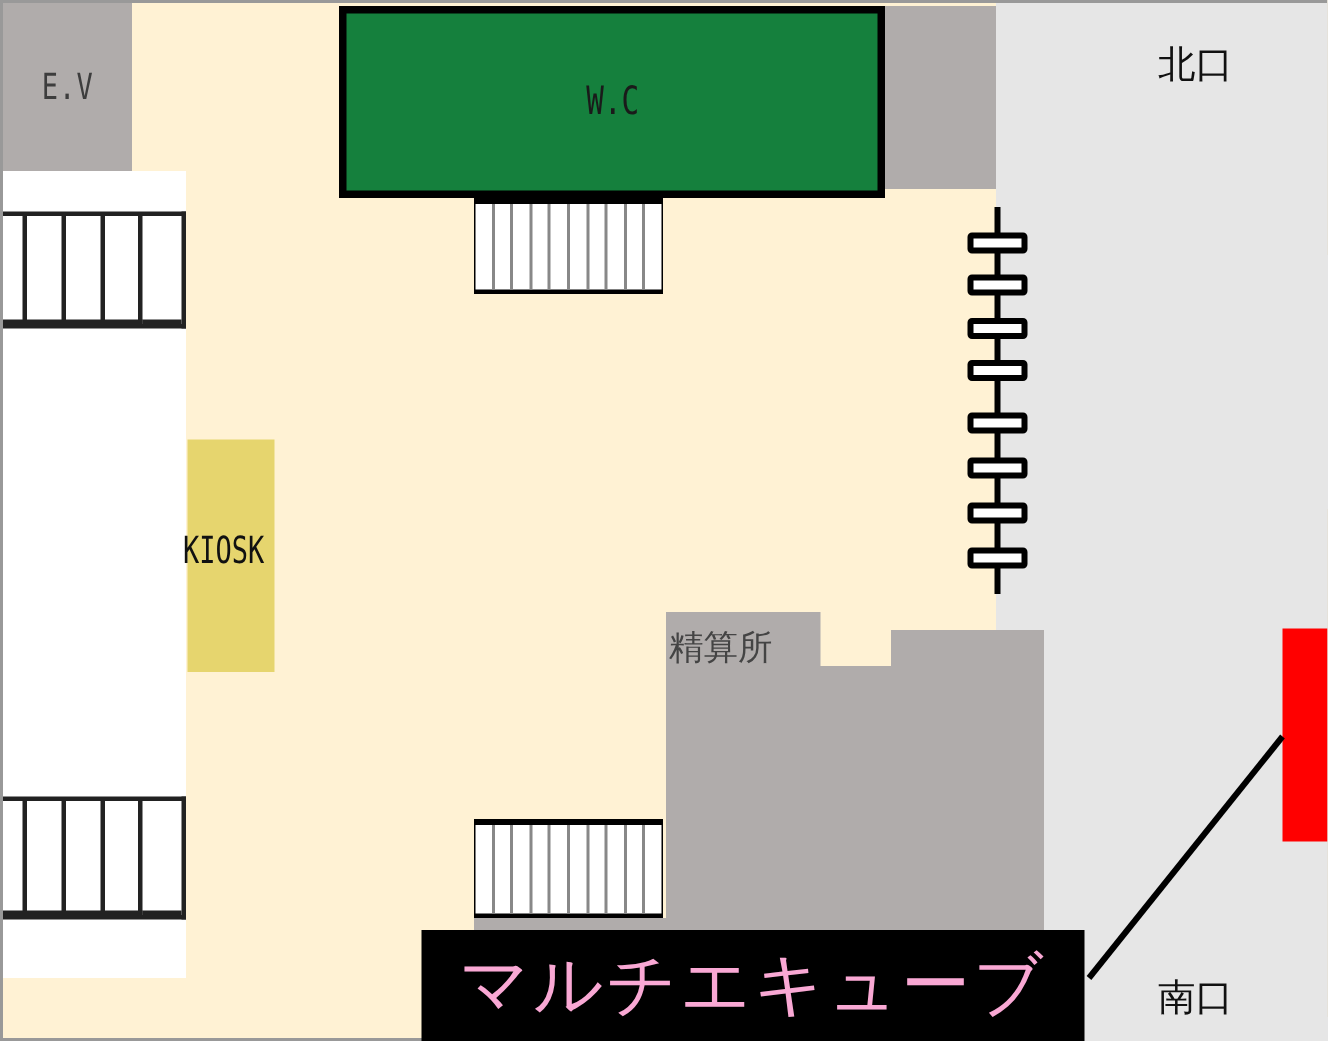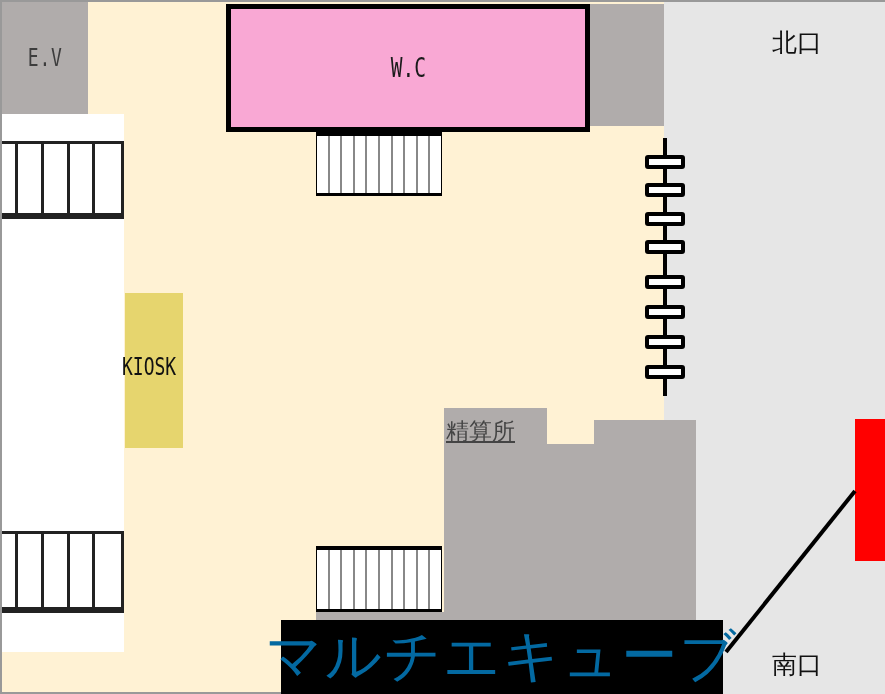--- a/index.html
+++ b/index.html
@@ -8,42 +8,42 @@
     position: relative; width: 885px; height: 694px;
     background: #fff2d4;
     border: 2px solid #999999;
     font-family: "DejaVu Sans", sans-serif;
   }
   .abs { position: absolute; }
   .exit-area { left: 662px; top: 0; width: 221px; height: 692px; background: #e6e6e6; }
   .ev { left: 0; top: 0; width: 86px; height: 112px; background: #b0acab; display:flex; align-items:center; justify-content:center; }
   .ev span { font-family: "DejaVu Sans Mono", monospace; font-size: 24px; color: #3d3d3d; transform: scaleX(0.75); display:inline-block; letter-spacing: 1px; }
   .left-white { left: 0; top: 112px; width: 122px; height: 538px; background: #ffffff; }
-  .wc { left: 224px; top: 2px; width: 364px; height: 128px; background: #f9a8d4; border: 5px solid #000; display:flex; align-items:center; justify-content:center; }
+  .wc { left: 224px; top: 2px; width: 364px; height: 128px; background: #15803d; border: 5px solid #000; display:flex; align-items:center; justify-content:center; }
   .wc span { font-family: "DejaVu Sans Mono", monospace; font-size: 26px; color: #1a1a1a; transform: scaleX(0.75); display:inline-block; }
   .wc-side { left: 588px; top: 2px; width: 74px; height: 122px; background: #b0acab; }
   .escalator { display: flex; }
   .esc-h { background: #fff; border-top: 4px solid #000; border-bottom: 3px solid #000; border-left: 1px solid #000; border-right: 1px solid #000; }
   .esc-h .step { flex: 1; border-right: 2px solid #888; height: 100%; }
   .esc-h .step:last-child { border-right: none; }
   .grid-stairs { background: #fff; border: 3px solid #222; border-left: none; display: grid; grid-template-columns: 16px repeat(4, 1fr); grid-template-rows: 1fr 1fr; }
   .grid-stairs .cell { border-right: 3px solid #222; border-bottom: 3px solid #222; }
   .grid-stairs .cell.c4 { border-right: none; }
   .grid-stairs .cell.r1 { border-bottom: none; }
   .kiosk { left: 123px; top: 291px; width: 58px; height: 155px; background: #e6d56e; }
   .kiosk-label { left: 120px; top: 350px; font-family: "DejaVu Sans Mono", monospace; font-size: 25px; color: #111; transform: scaleX(0.72); transform-origin: left center; white-space: nowrap; }
   .gates { left: 640px; top: 136px; width: 46px; height: 258px; }
   .gates .pole { position:absolute; left: 21px; top: 0; width: 4px; height: 258px; background: #000; }
   .gates .gate { position:absolute; left: 3px; width: 40px; height: 14px; background:#fff; border: 4px solid #000; border-radius: 3px; }
   .ticket-area { background: #b0acab; }
   .label-dark { color: #444; font-size: 23px; white-space: nowrap; }
   .exit-label { font-size: 25px; color: #111; white-space: nowrap; }
   .red-bar { left: 853px; top: 417px; width: 30px; height: 142px; background: #ff0000; }
   .mc-box { left: 279px; top: 618px; width: 442px; height: 74px; background: #000; display:flex; align-items:center; justify-content:center; }
-  .mc-box span { color: #0369a1; font-size: 56px; white-space: nowrap; letter-spacing: 2px; }
+  .mc-box span { color: #f9a8d4; font-size: 46px; white-space: nowrap; letter-spacing: 2px; }
   svg.leader { position:absolute; left:0; top:0; width:885px; height:694px; pointer-events:none; }
 </style>
 </head>
 <body>
 
 <div id="map">
 
   <div class="abs exit-area"></div>
 
   <div class="abs ev">
@@ -107,21 +107,21 @@
     <div class="gate" style="top:102px"></div>
     <div class="gate" style="top:137px"></div>
     <div class="gate" style="top:167px"></div>
     <div class="gate" style="top:197px"></div>
     <div class="gate" style="top:227px"></div>
   </div>
 
   <div class="abs ticket-area" style="left:442px;top:406px;width:103px;height:212px;"></div>
   <div class="abs ticket-area" style="left:442px;top:442px;width:252px;height:176px;"></div>
   <div class="abs ticket-area" style="left:592px;top:418px;width:102px;height:40px;"></div>
-  <div class="abs label-dark" style="left:444px;top:414px;text-decoration:underline;">精算所</div>
+  <div class="abs label-dark" style="left:444px;top:414px;">精算所</div>
 
   <div class="abs escalator esc-h" style="left:314px;top:544px;width:126px;height:66px;">
     <div class="step"></div>
     <div class="step"></div>
     <div class="step"></div>
     <div class="step"></div>
     <div class="step"></div>
     <div class="step"></div>
     <div class="step"></div>
     <div class="step"></div>

